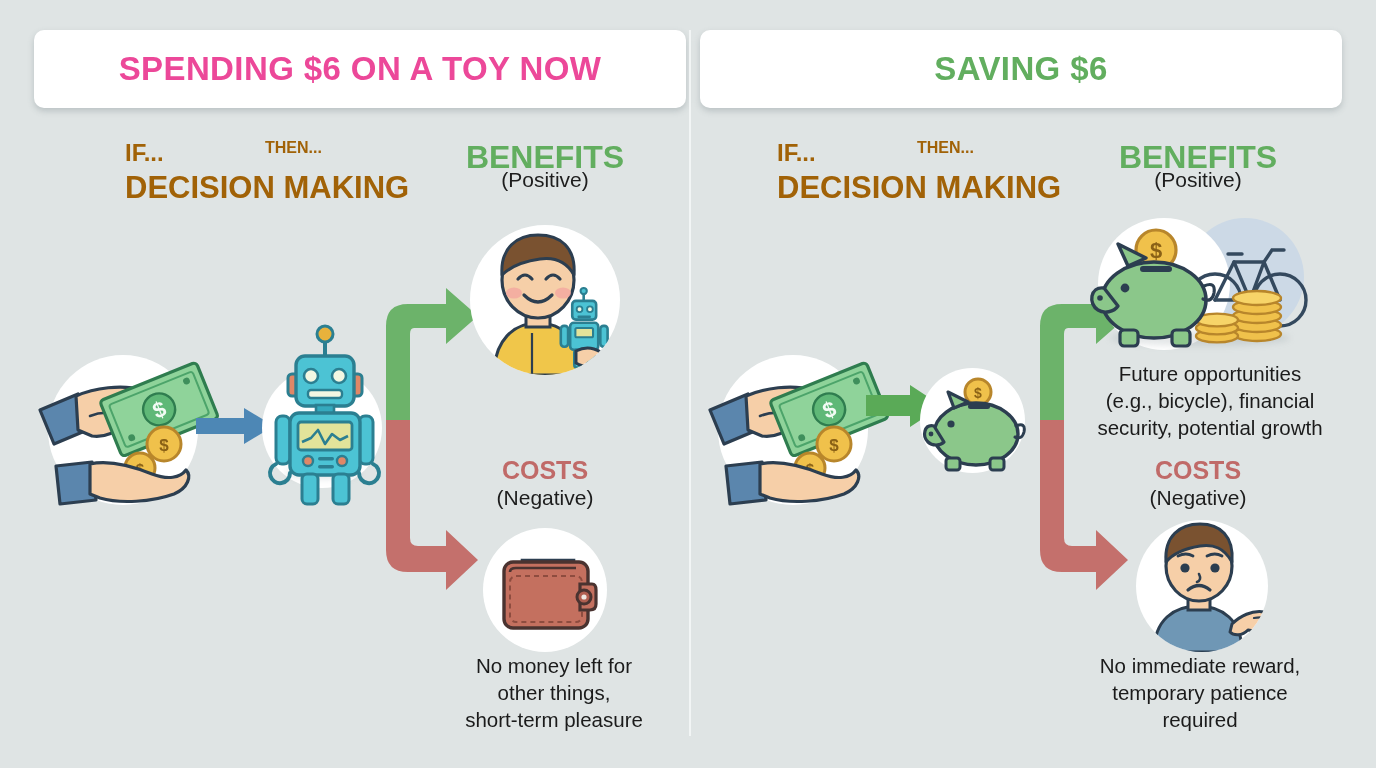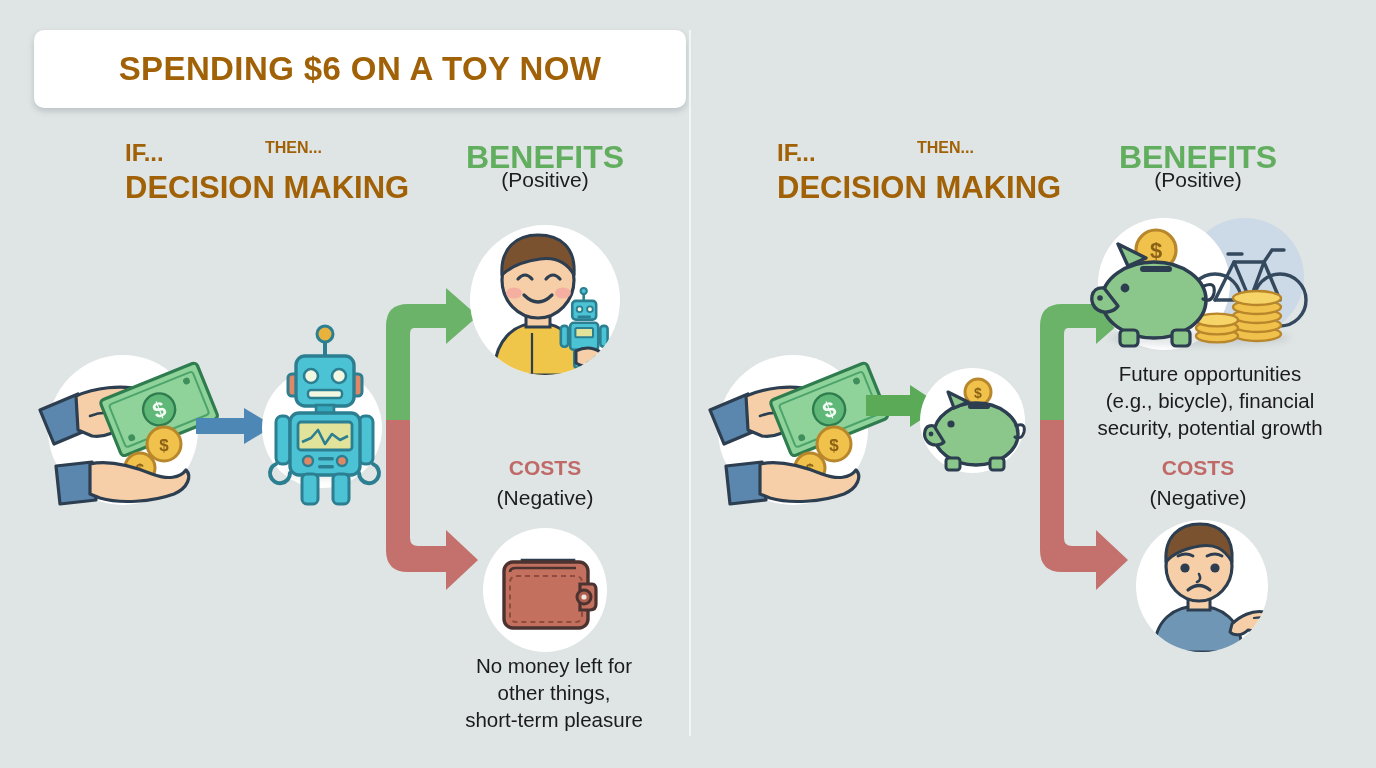--- a/index.html
+++ b/index.html
@@ -17,37 +17,37 @@
     background:#ffffff;border-radius:10px;
     box-shadow:0 3px 6px rgba(90,105,110,.28);
     display:flex;align-items:center;justify-content:center;
   }
   .hdr-left{left:34px;width:652px;}
   .hdr-right{left:700px;width:642px;}
   .hdr-title{
     font-size:33px;font-weight:bold;letter-spacing:.4px;
     white-space:nowrap;
   }
-  .t-blue{color:#a16207;}
+  .t-blue{color:#ec4899;}
   .t-green{color:#62ae5f;}
 
   
   .divider{
     position:absolute;left:689px;top:30px;width:2px;height:706px;
     background:#f2f5f5;
   }
 
   
   .collabel{position:absolute;color:#a16207;font-weight:bold;white-space:nowrap;}
   .lbl-if{font-size:24px;}
   .lbl-then{font-size:16px;}
   .lbl-dm{font-size:31px;}
   .lbl-ben{font-size:32px;color:#62ae5f;font-weight:bold;text-align:center;}
   .lbl-paren{font-size:21px;color:#1d1d1d;font-weight:normal;text-align:center;}
-  .lbl-cost{font-size:21px;color:#c06a68;font-weight:bold;text-align:center;}
+  .lbl-cost{font-size:25px;color:#c06a68;font-weight:bold;text-align:center;}
 
   
   .cap{
     position:absolute;font-size:20.5px;color:#1b1b1b;
     line-height:27px;text-align:center;white-space:pre-line;
   }
 
   
   .circ{position:absolute;border-radius:50%;background:#ffffff;}
   .circ-blue{background:#ccd9e6;}
@@ -58,20 +58,23 @@
   .ill{position:absolute;}
   svg{display:block;overflow:visible;}
 </style>
 </head>
 <body>
 
 <div class="stage">
 
   <div class="hdr hdr-left">
     <div class="hdr-title t-blue">SPENDING $6 ON A TOY NOW</div>
+  </div>
+  <div class="hdr hdr-right">
+    <div class="hdr-title t-green">SAVING $6</div>
   </div>
 
   <div class="divider"></div>
 
   <div class="collabel lbl-if" style="left:125px;top:139px;">IF...</div>
   <div class="collabel lbl-then" style="left:265px;top:139px;">THEN...</div>
   <div class="collabel lbl-dm" style="left:125px;top:170px;">DECISION MAKING</div>
   <div class="collabel lbl-ben" style="left:445px;top:139px;width:200px;">BENEFITS</div>
   <div class="collabel lbl-paren" style="left:445px;top:168px;width:200px;">(Positive)</div>
   <div class="collabel lbl-cost" style="left:445px;top:456px;width:200px;">COSTS</div>
@@ -383,14 +386,17 @@
         <path d="M63 54 q3 6 -2 8" fill="none" stroke="#2c3e50" stroke-width="2.6" stroke-linecap="round"></path>
 
         <path d="M52 70 q11 -9 22 0" fill="none" stroke="#2c3e50" stroke-width="3.2" stroke-linecap="round"></path>
 
         <path d="M96 104 C104 96 116 90 128 92 C140 94 146 100 142 106 C136 112 122 112 112 110 C106 116 98 116 94 112 Z" fill="#f6cfa8" stroke="#2c3e50" stroke-width="3" stroke-linejoin="round"></path>
         <path d="M118 98 q10 -2 18 2" fill="none" stroke="#2c3e50" stroke-width="2.2" stroke-linecap="round"></path>
       </g>
     </svg>
   </div>
 
+  <div class="cap" style="left:1070px;top:652px;width:260px;">No immediate reward,
+temporary patience
+required</div>
 
 </div>
 
 </body></html>

